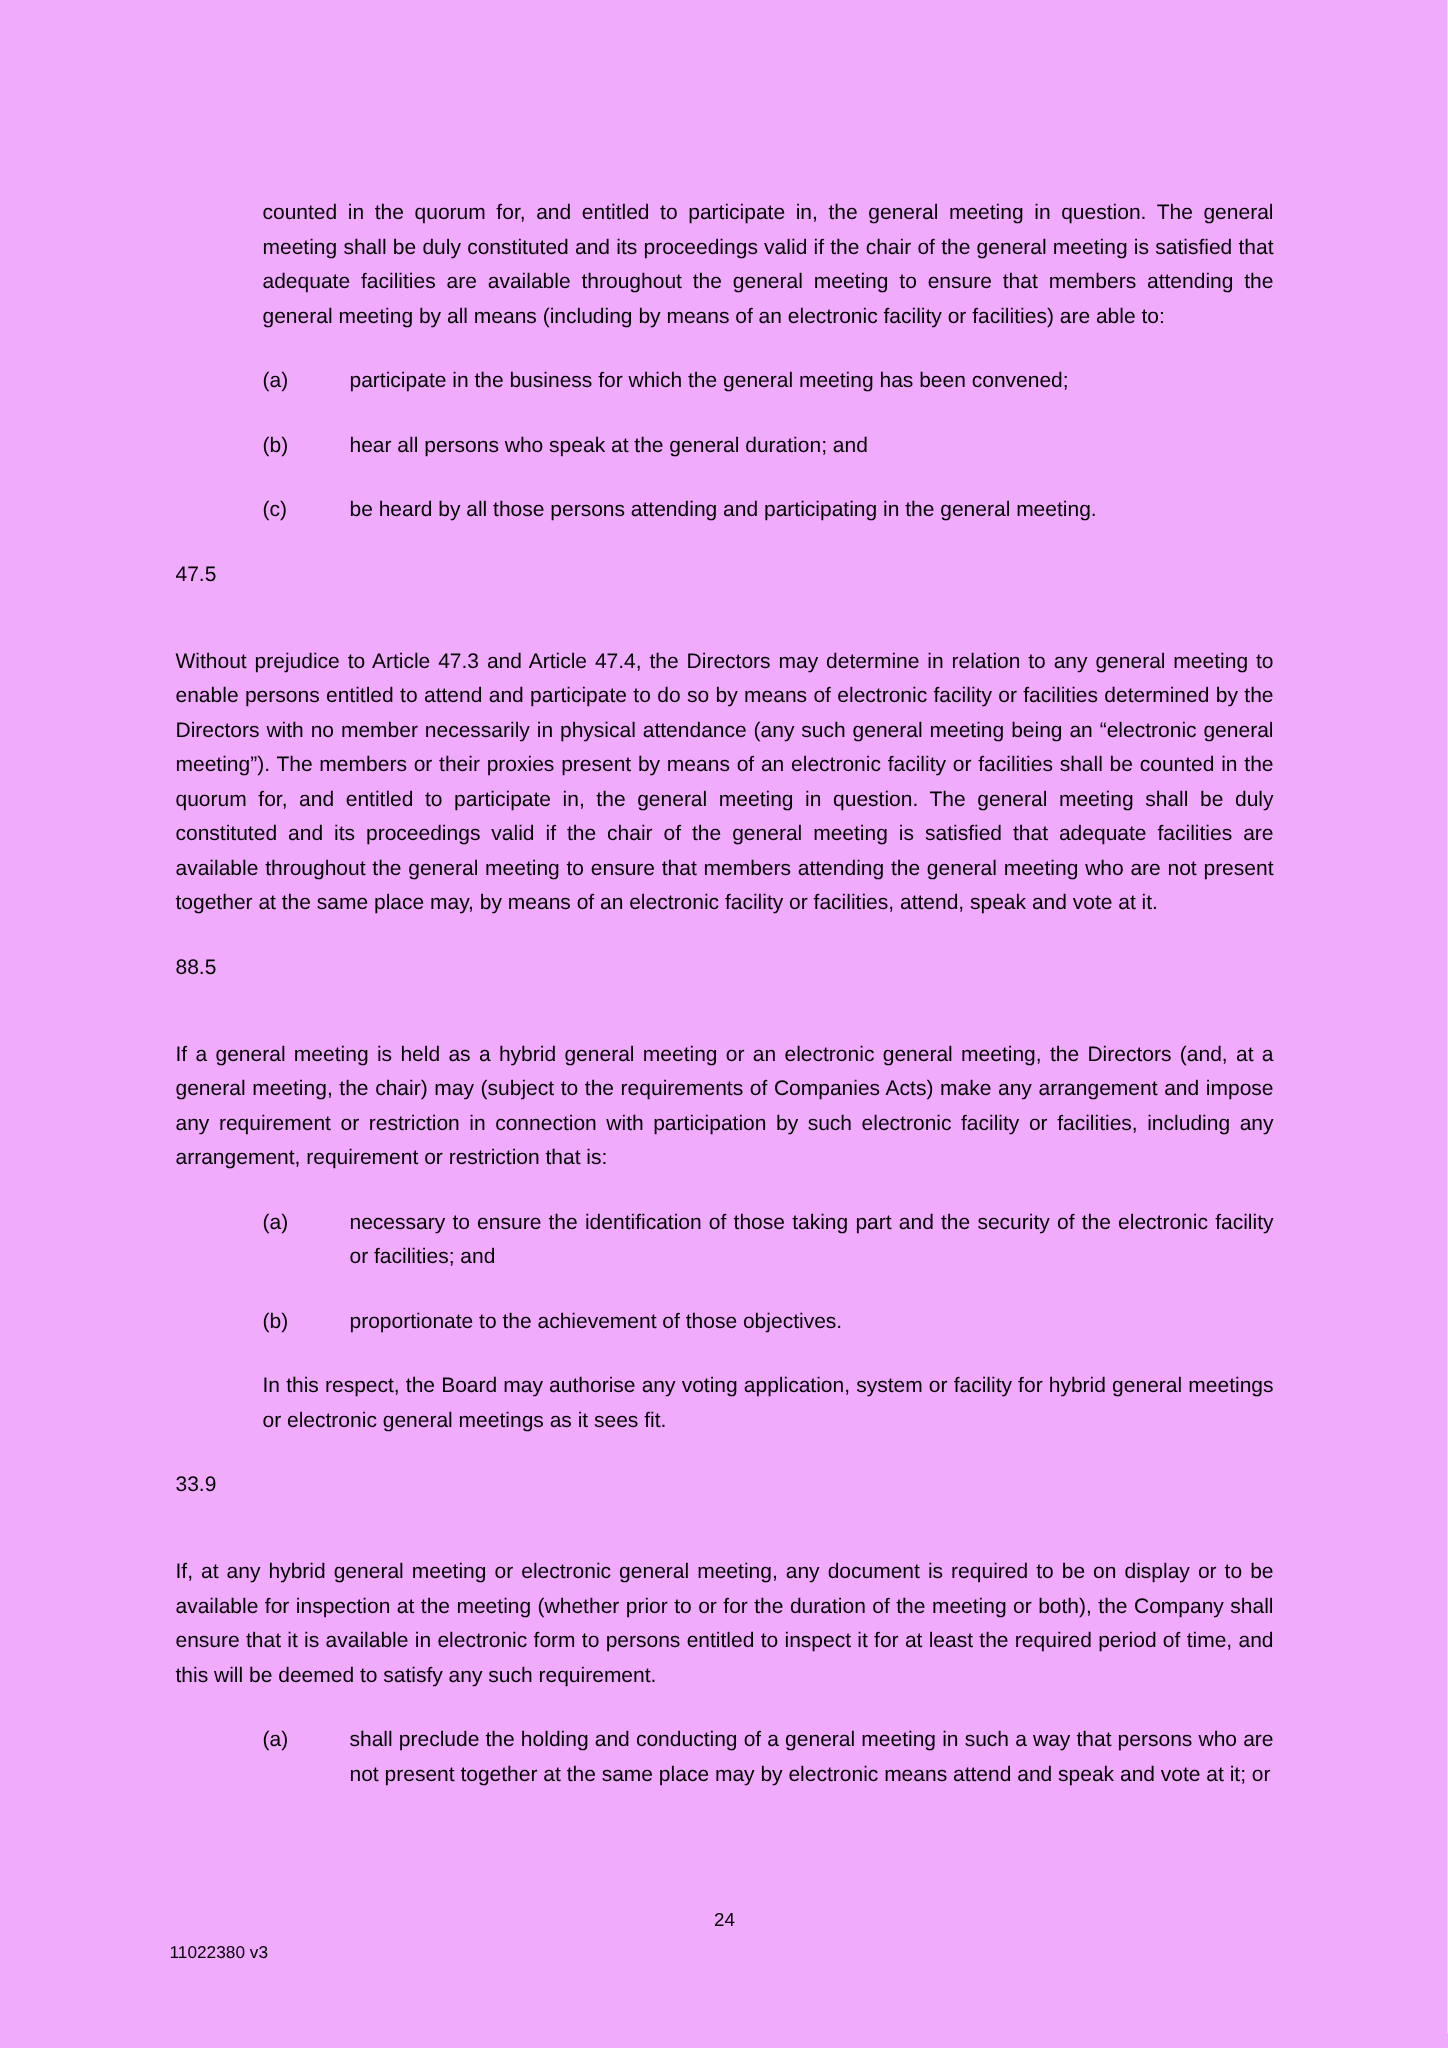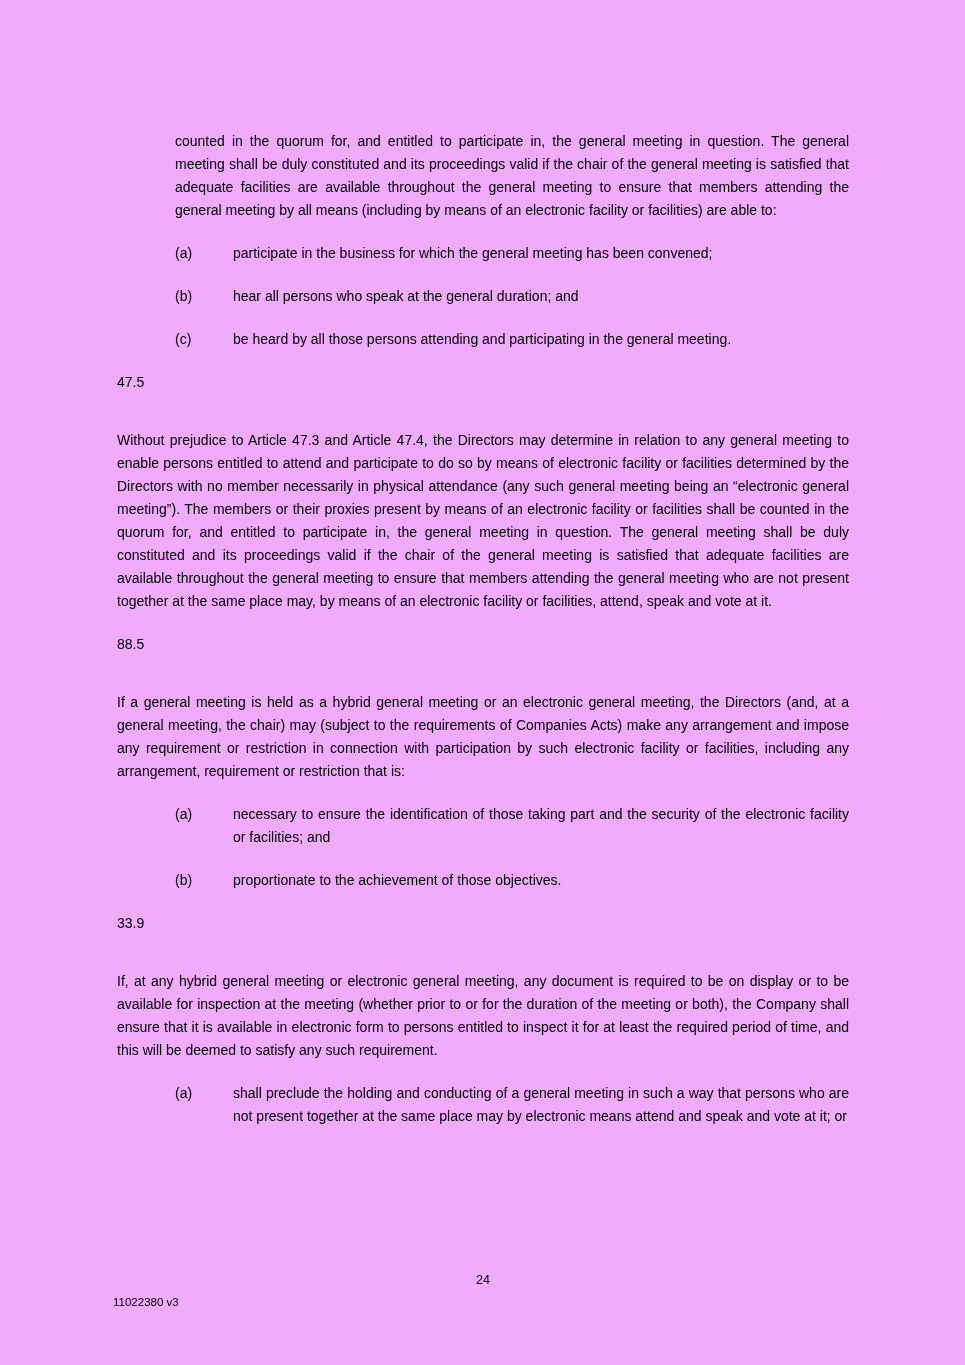--- a/index.html
+++ b/index.html
@@ -115,20 +115,21 @@
 
     <div class="block sub">
       <span class="sub-label">(a)</span>
       <span class="sub-text justify">necessary to ensure the identification of those taking part and the security of the electronic facility or facilities; and</span>
     </div>
     <div class="block sub">
       <span class="sub-label">(b)</span>
       <span class="sub-text">proportionate to the achievement of those objectives.</span>
     </div>
 
+    <div class="block indent-1 justify">In this respect, the Board may authorise any voting application, system or facility for hybrid general meetings or electronic general meetings as it sees fit.</div>
 
     <div class="block hang">
       <span class="num-col">33.9</span>
       <div class="body-col justify">If, at any hybrid general meeting or electronic general meeting, any document is required to be on display or to be available for inspection at the meeting (whether prior to or for the duration of the meeting or both), the Company shall ensure that it is available in electronic form to persons entitled to inspect it for at least the required period of time, and this will be deemed to satisfy any such requirement.</div>
     </div>
 
 
     <div class="block sub">
       <span class="sub-label">(a)</span>
       <span class="sub-text justify">shall preclude the holding and conducting of a general meeting in such a way that persons who are not present together at the same place may by electronic means attend and speak and vote at it; or</span>

